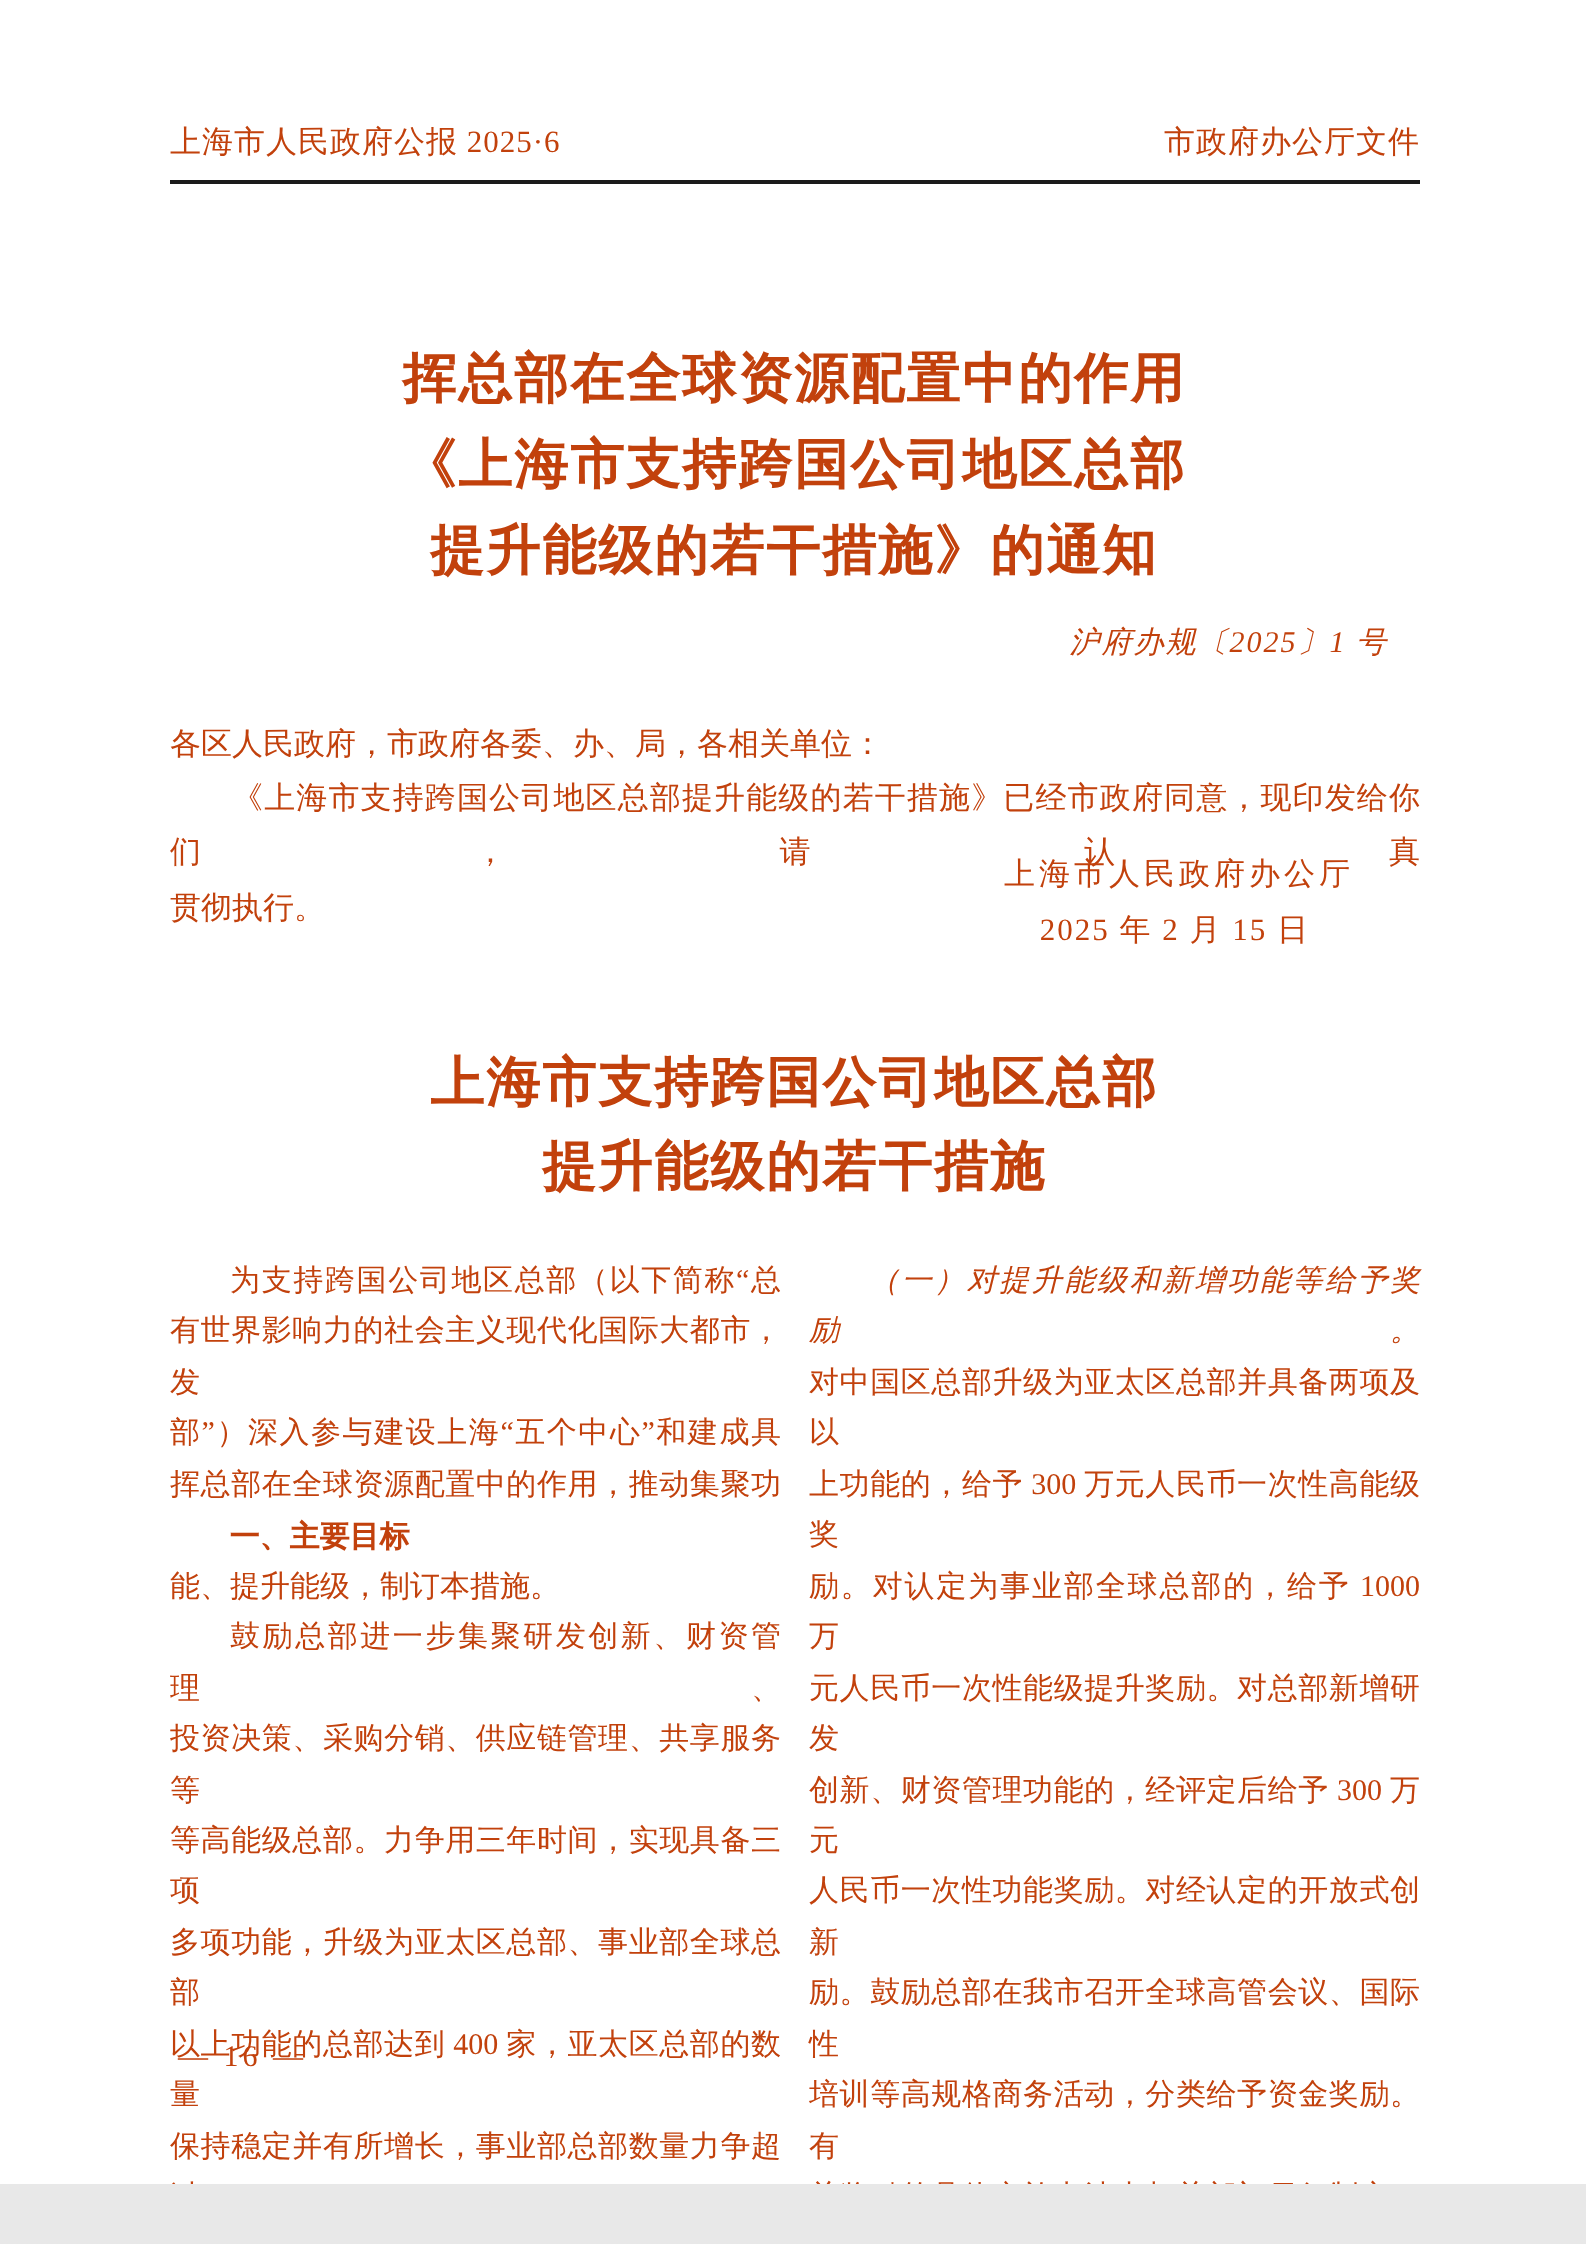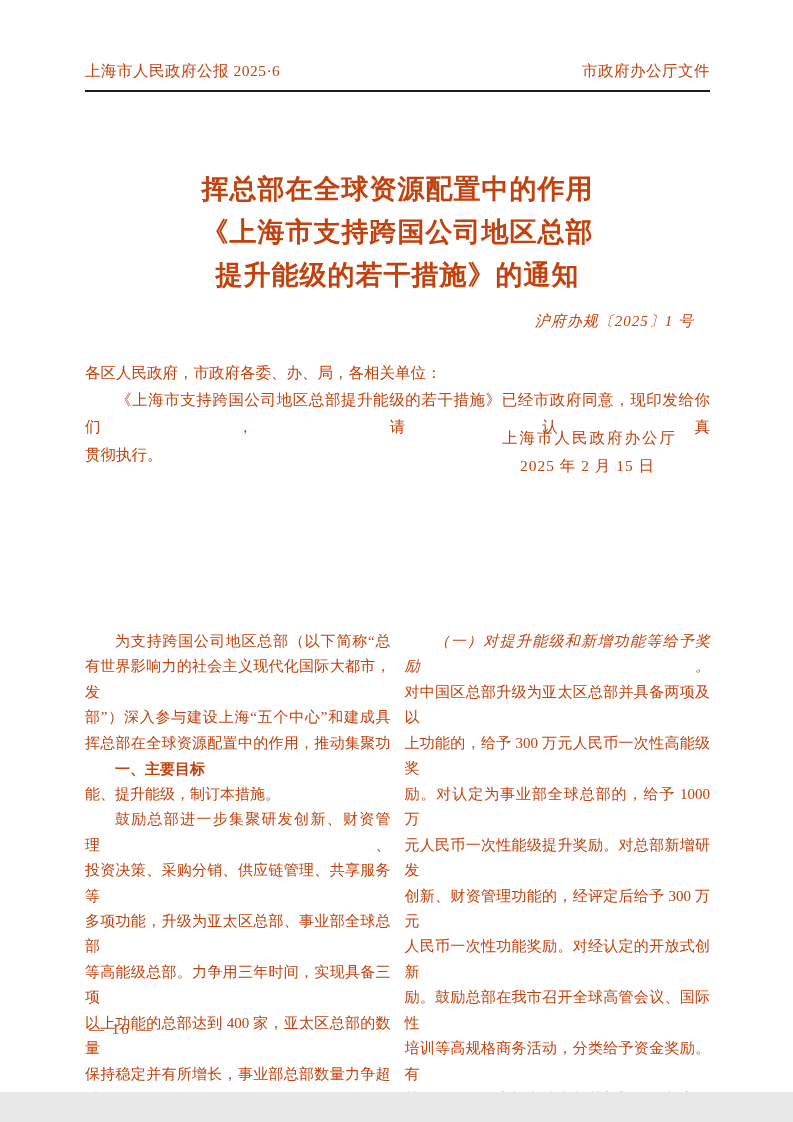--- a/index.html
+++ b/index.html
@@ -79,33 +79,37 @@
 
   <div class="abs content-x notice-body">
       <div class="bl short">各区人民政府，市政府各委、办、局，各相关单位：</div>
       <div class="bl ind">《上海市支持跨国公司地区总部提升能级的若干措施》已经市政府同意，现印发给你们，请认真</div>
       <div class="bl short">贯彻执行。</div>
     </div>
 
   <div class="abs content-x signer">上海市人民政府办公厅</div>
   <div class="abs content-x sign-date">2025 年 2 月 15 日</div>
 
+  <div class="abs content-x measures-title">
+    <div>上海市支持跨国公司地区总部</div>
+    <div>提升能级的若干措施</div>
+  </div>
 
   <div class="abs content-x columns">
     <div class="col">
         <div class="bl ind">为支持跨国公司地区总部（以下简称“总</div>
         <div class="bl">有世界影响力的社会主义现代化国际大都市，发</div>
         <div class="bl">部”）深入参与建设上海“五个中心”和建成具</div>
         <div class="bl">挥总部在全球资源配置中的作用，推动集聚功</div>
         <div class="bl h short ind">一、主要目标</div>
         <div class="bl short">能、提升能级，制订本措施。</div>
         <div class="bl ind">鼓励总部进一步集聚研发创新、财资管理、</div>
         <div class="bl">投资决策、采购分销、供应链管理、共享服务等</div>
+        <div class="bl">等高能级总部。力争用三年时间，实现具备三项</div>
         <div class="bl">多项功能，升级为亚太区总部、事业部全球总部</div>
-        <div class="bl">等高能级总部。力争用三年时间，实现具备三项</div>
         <div class="bl">以上功能的总部达到 400 家，亚太区总部的数量</div>
         <div class="bl">保持稳定并有所增长，事业部总部数量力争超过</div>
         <div class="bl">20 家。引进和储备一批具备一定总部职能的培</div>
       </div>
     <div class="col">
         <div class="bl ind"><span class="kai">（一）对提升能级和新增功能等给予奖励。</span></div>
         <div class="bl">对中国区总部升级为亚太区总部并具备两项及以</div>
         <div class="bl">上功能的，给予 300 万元人民币一次性高能级奖</div>
         <div class="bl">励。对认定为事业部全球总部的，给予 1000 万</div>
         <div class="bl">元人民币一次性能级提升奖励。对总部新增研发</div>

